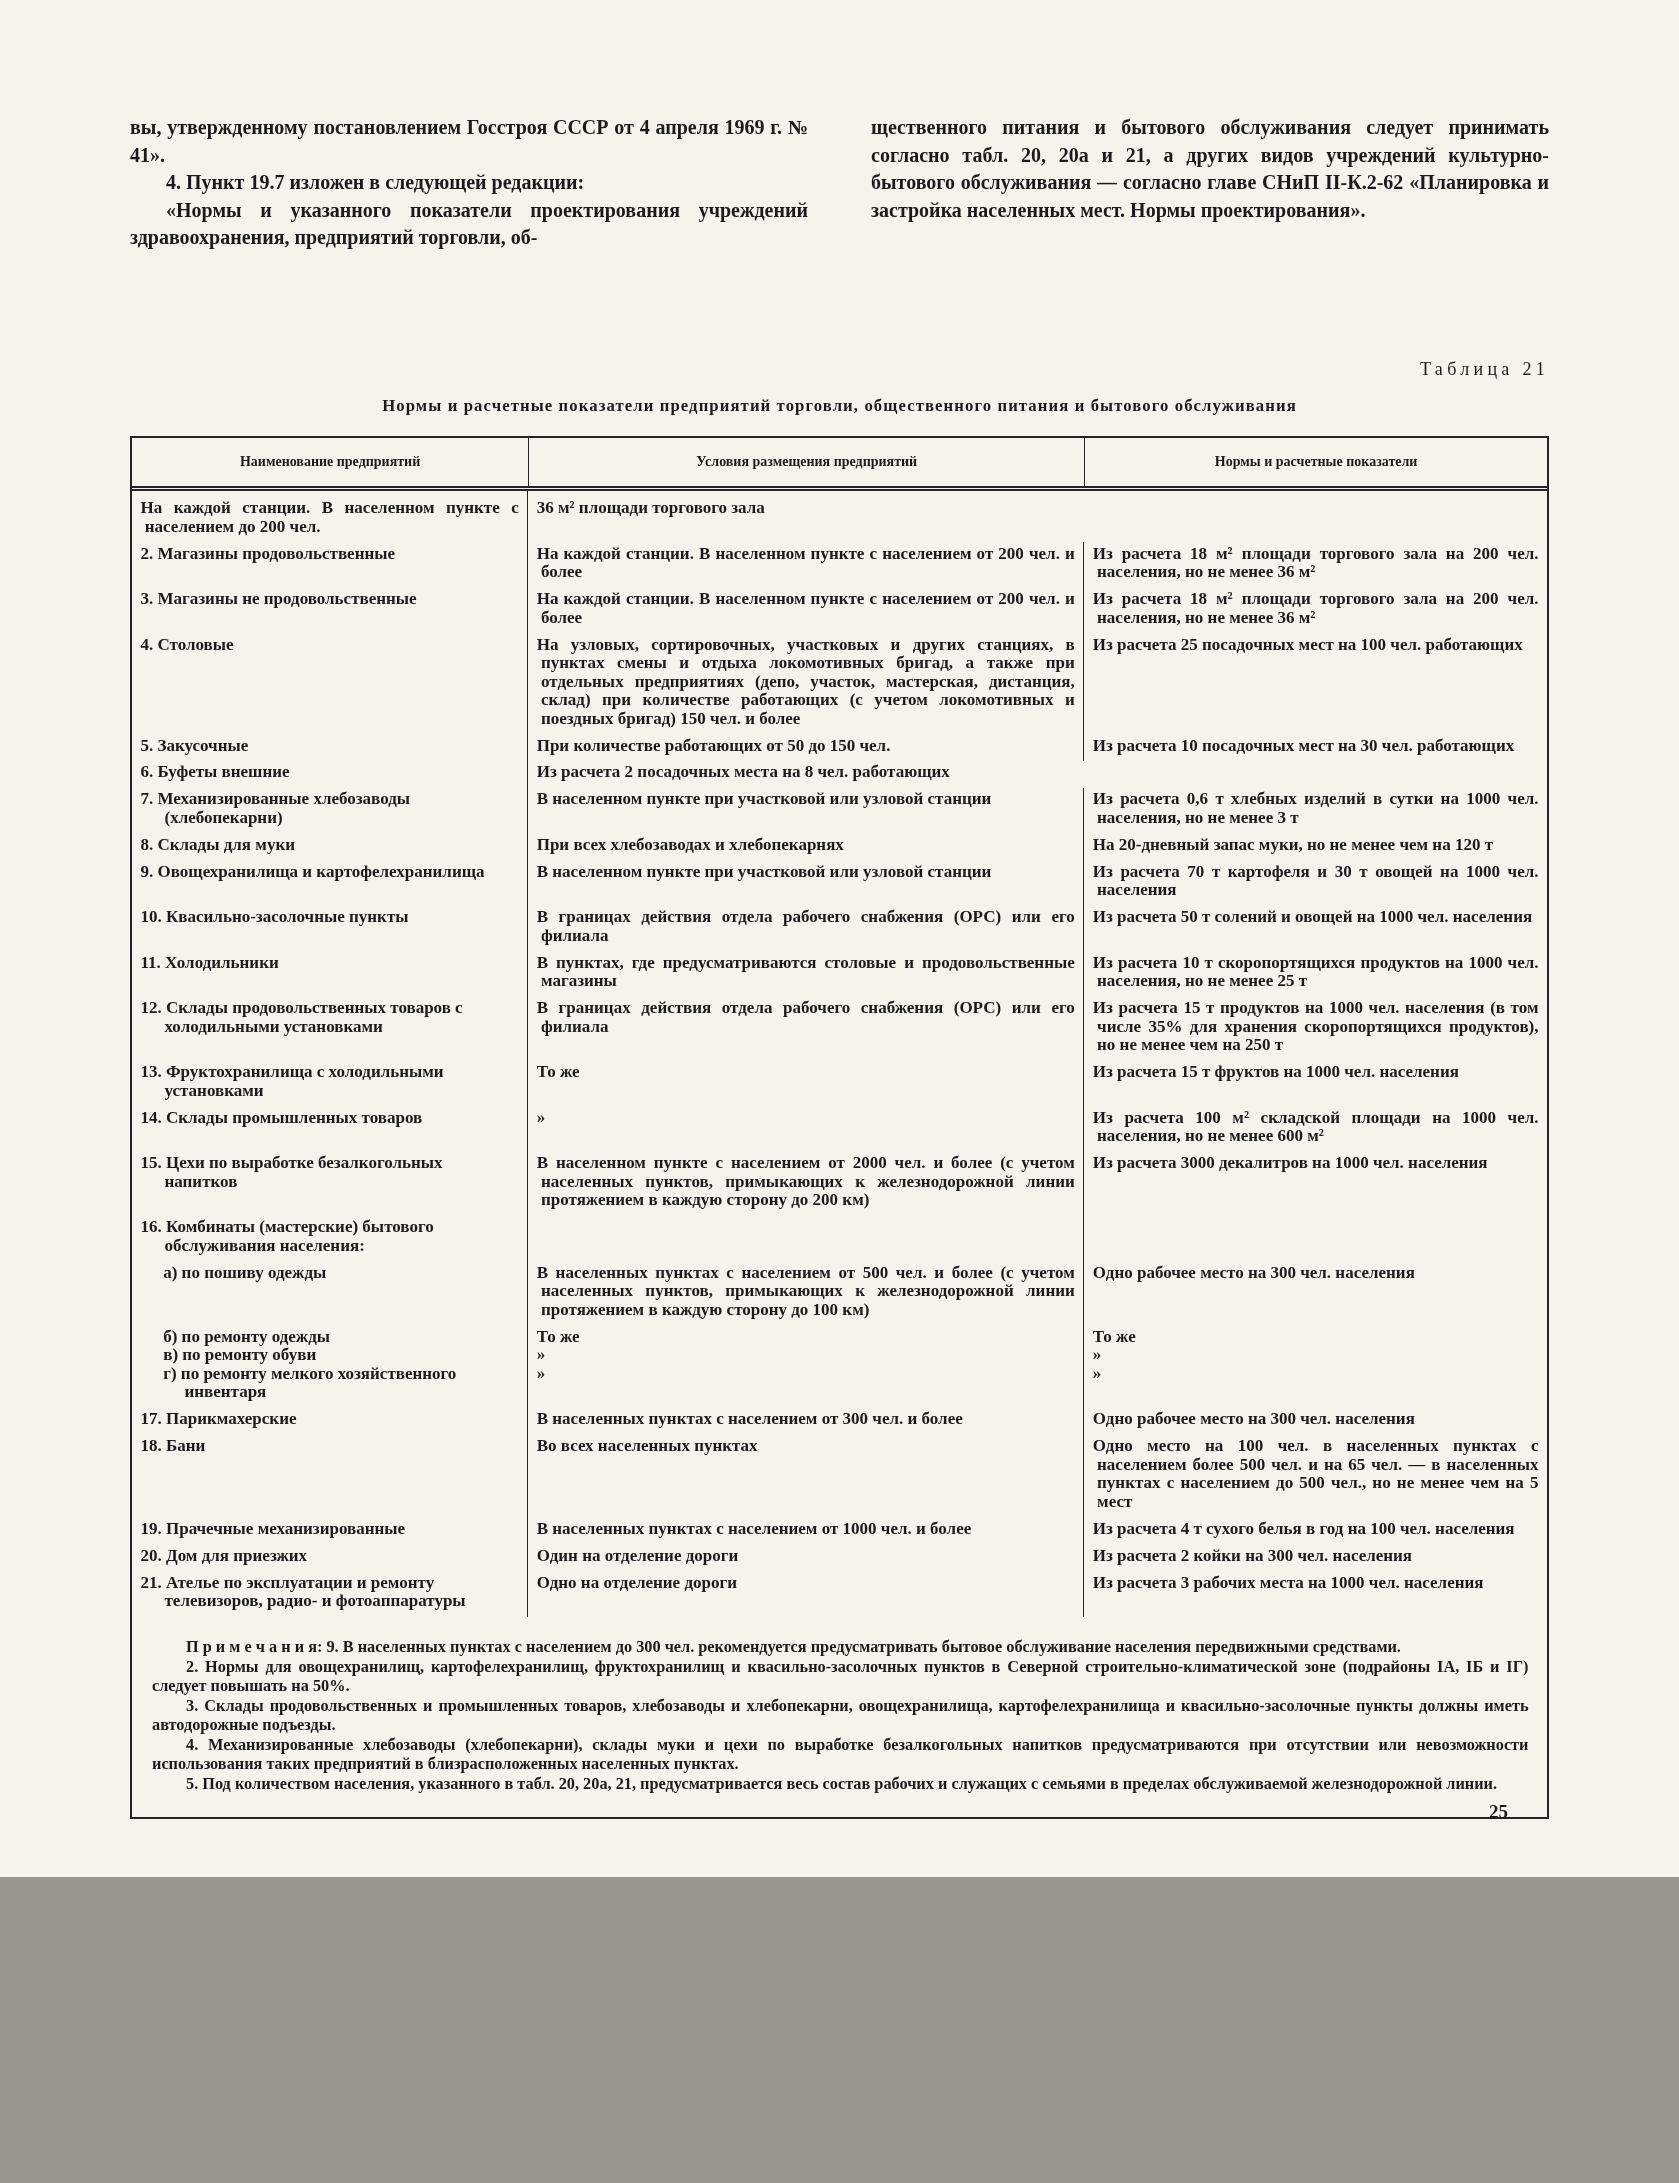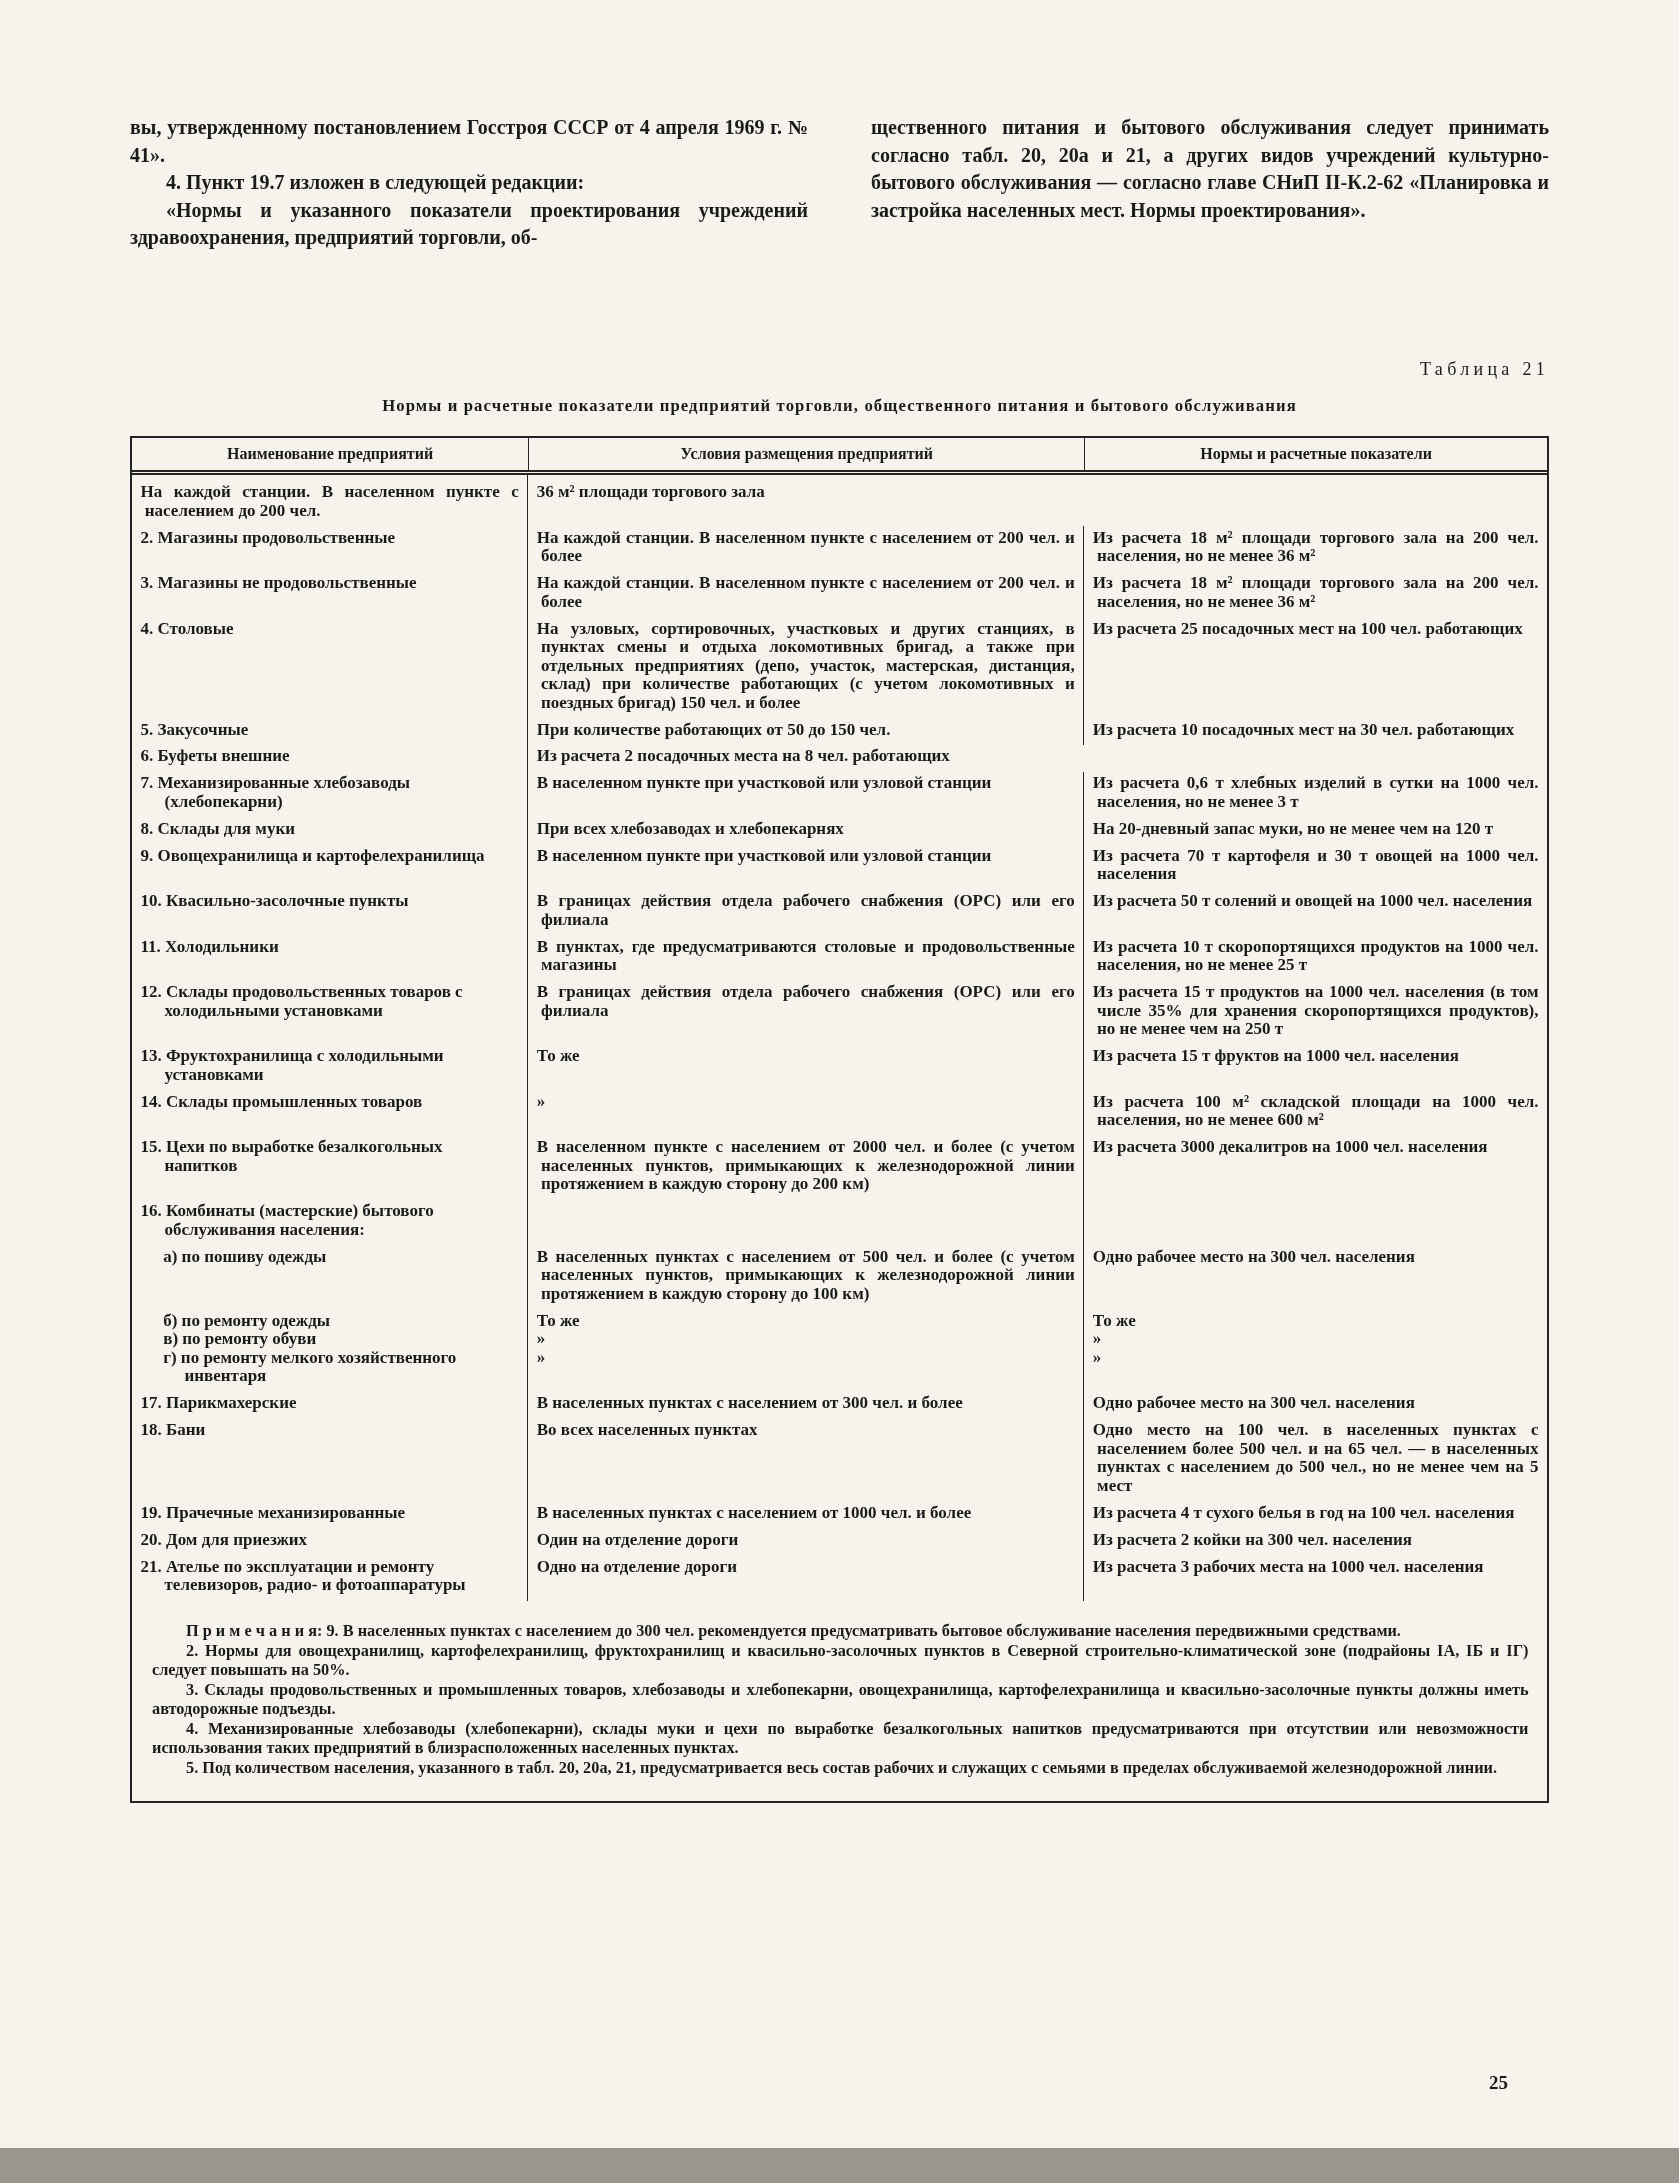--- a/index.html
+++ b/index.html
@@ -1,17 +1,17 @@
 <!DOCTYPE html>
 <html lang="ru" style="font-size:11.4px"><head>
 <meta charset="utf-8">
 <style>
   html,body{margin:0;padding:0;background:#9a968e;}
   .page{
-    width:1679px;height:2148px;overflow:hidden;position:relative;
+    width:1679px;height:1877px;overflow:hidden;position:relative;
     background:#f5f3ec;
     color:#1b1b1b;
     font-family:"Liberation Serif","DejaVu Serif",serif;
     box-sizing:border-box;
     margin:0 auto;
   }
   .content{padding:114px 130px 0 130px;}
 
   
   .intro{
@@ -31,22 +31,22 @@
     font-size:16.7px;font-weight:700;letter-spacing:1.1px;
   }
 
   
   .ntable{border:2.1px solid #242424;}
   .thead{
     display:grid;grid-template-columns:28% 39.3% 32.7%;
     border-bottom:5px double #242424;
   }
   .th{
-    padding:7px 10px;text-align:center;
-    font-size:16px;font-weight:700;
+    padding:16px 10px;text-align:center;
+    font-size:14px;font-weight:700;
   }
   .th + .th{border-left:1.4px solid #242424;}
 
   .trow{display:grid;grid-template-columns:28% 39.3% 32.7%;}
   .td{
     padding:2.1px 8.5px 6.4px 8.5px;
     font-size:17px;line-height:18.5px;font-weight:700;
   }
   .trow:first-child .td{padding-top:8.5px;}
   .td0{border-right:1.4px solid #242424;}

